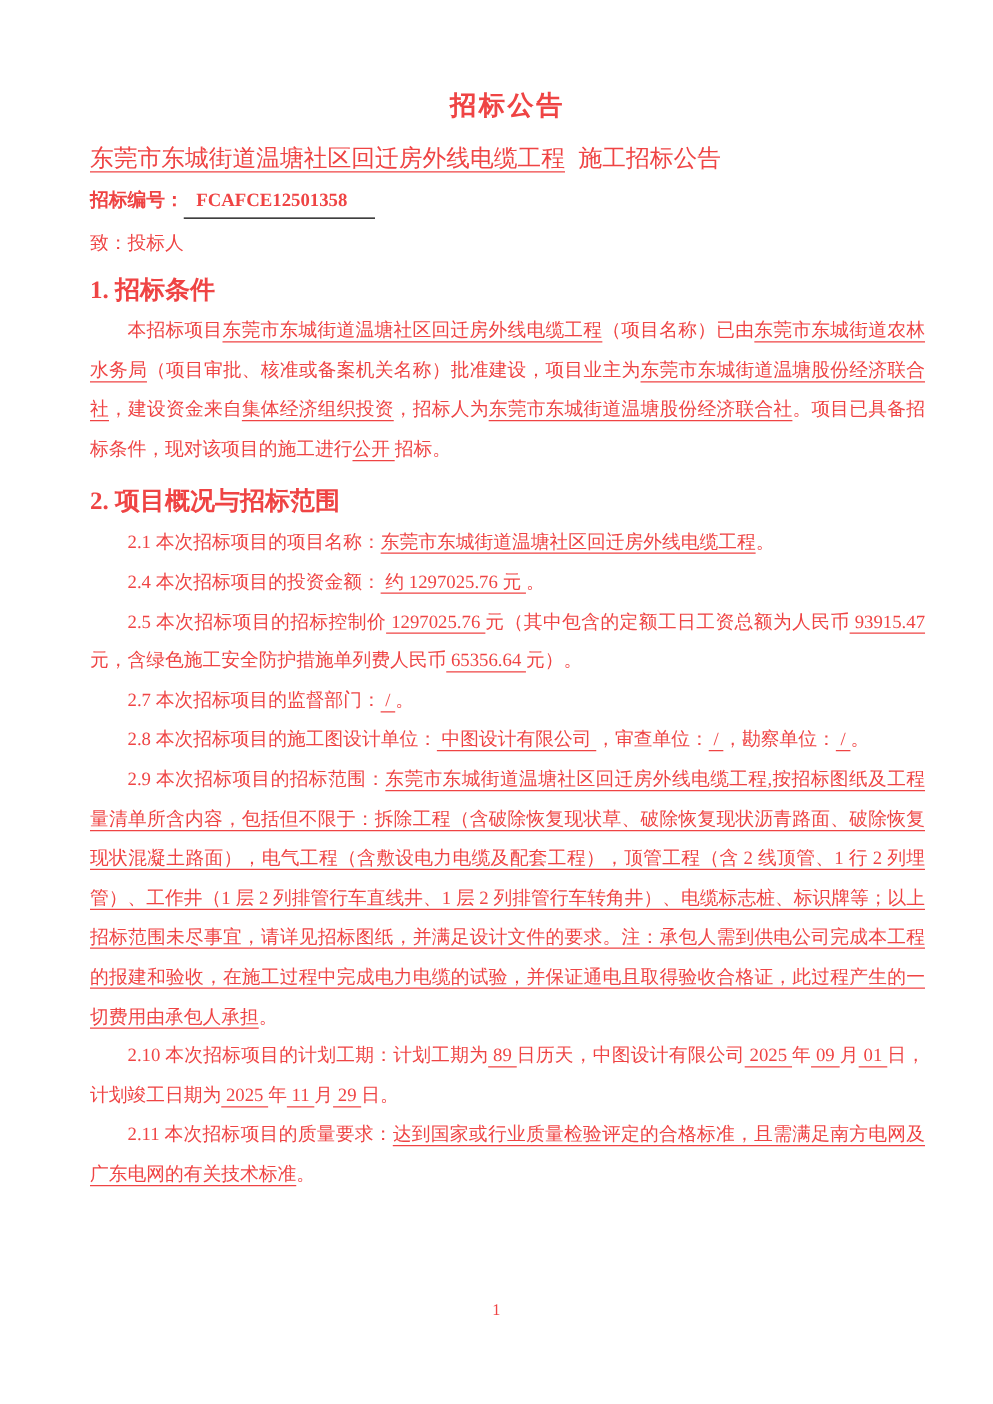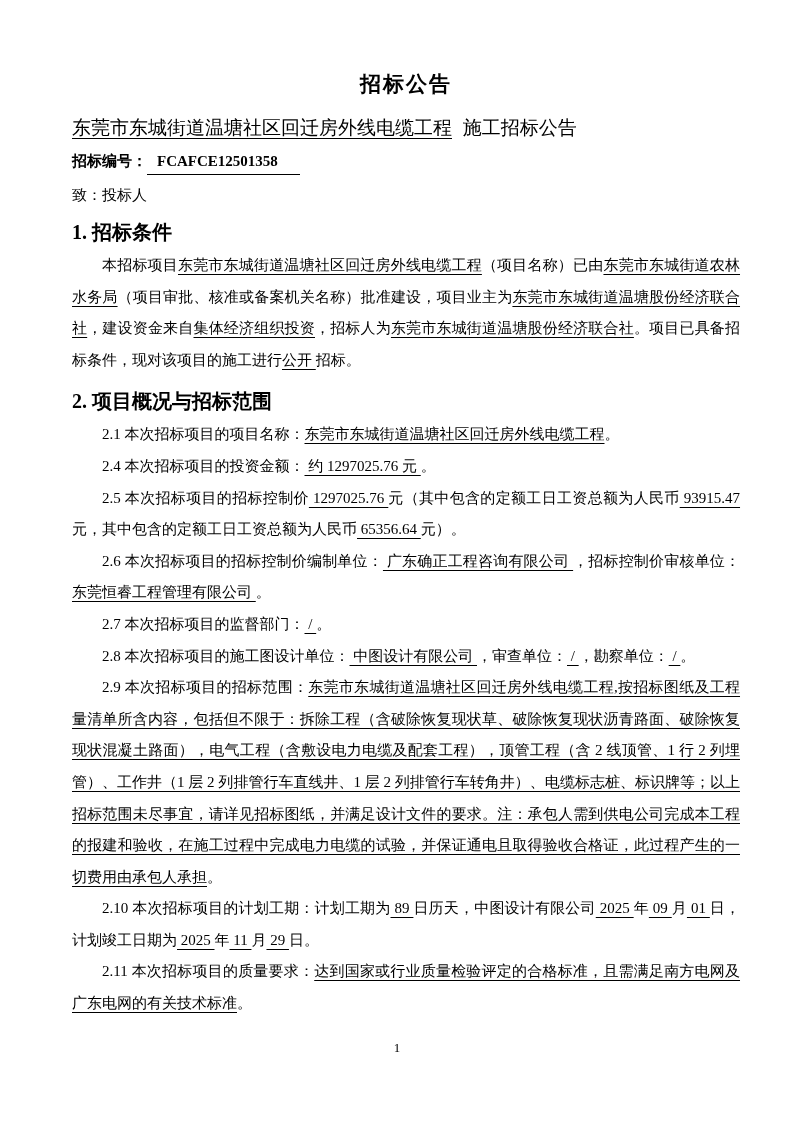--- a/index.html
+++ b/index.html
@@ -6,21 +6,21 @@
     margin: 0;
     padding: 0;
     background: #ffffff;
   }
   .page {
     position: relative;
     width: 794px;
     height: 1123px;
     margin: 0 auto;
     background: #ffffff;
-    color: #000000;
+    color: #ef4444;
     font-family: "Liberation Serif", "DejaVu Serif", serif;
     overflow: hidden;
     box-sizing: border-box;
   }
   .content {
     padding: 66px 54px 0 72px;
   }
   .doc-title {
     margin: 0;
     text-align: center;
@@ -100,22 +100,21 @@
     <div class="tender-no"><span>招标编号：</span><span class="blank-box">FCAFCE12501358</span></div>
 
     <div class="salutation">致：投标人</div>
 
     <div id="doc-body">
         <div class="sec-heading">1. 招标条件</div>
         <p class="para"><span>本招标项目</span><span class="u">东莞市东城街道温塘社区回迁房外线电缆工程</span><span>（项目名称）已由</span><span class="u">东莞市东城街道农林水务局</span><span>（项目审批、核准或备案机关名称）批准建设，项目业主为</span><span class="u">东莞市东城街道温塘股份经济联合社</span><span>，建设资金来自</span><span class="u">集体经济组织投资</span><span>，招标人为</span><span class="u">东莞市东城街道温塘股份经济联合社</span><span>。项目已具备招标条件，现对该项目的施工进行</span><span class="u">公开 </span><span>招标。</span></p>
         <div class="sec-heading">2. 项目概况与招标范围</div>
         <p class="para"><span>2.1 本次招标项目的项目名称：</span><span class="u">东莞市东城街道温塘社区回迁房外线电缆工程</span><span>。</span></p>
         <p class="para"><span>2.4 本次招标项目的投资金额：</span><span class="u"> 约 1297025.76 元 </span><span>。</span></p>
-        <p class="para"><span>2.5 本次招标项目的招标控制价</span><span class="u"> 1297025.76 </span><span>元（其中包含的定额工日工资总额为人民币</span><span class="u"> 93915.47 </span><span>元，其中包含的定额工日工资总额为人民币</span><span class="u"> 65356.64 </span><span>元）。</span></p>
-        <p class="para"><span>2.6 本次招标项目的招标控制价编制单位：</span><span class="u"> 广东确正工程咨询有限公司 </span><span>，招标控制价审核单位：</span><span class="u"> 东莞恒睿工程管理有限公司 </span><span>。</span></p>
+        <p class="para"><span>2.5 本次招标项目的招标控制价</span><span class="u"> 1297025.76 </span><span>元（其中包含的定额工日工资总额为人民币</span><span class="u"> 93915.47 </span><span>元，含绿色施工安全防护措施单列费人民币</span><span class="u"> 65356.64 </span><span>元）。</span></p>
         <p class="para"><span>2.7 本次招标项目的监督部门：</span><span class="u"> / </span><span>。</span></p>
         <p class="para"><span>2.8 本次招标项目的施工图设计单位：</span><span class="u"> 中图设计有限公司 </span><span>，审查单位：</span><span class="u"> / </span><span>，勘察单位：</span><span class="u"> / </span><span>。</span></p>
         <p class="para"><span>2.9 本次招标项目的招标范围：</span><span class="u">东莞市东城街道温塘社区回迁房外线电缆工程,按招标图纸及工程量清单所含内容，包括但不限于：拆除工程（含破除恢复现状草、破除恢复现状沥青路面、破除恢复现状混凝土路面），电气工程（含敷设电力电缆及配套工程），顶管工程（含 2 线顶管、1 行 2 列埋管）、工作井（1 层 2 列排管行车直线井、1 层 2 列排管行车转角井）、电缆标志桩、标识牌等；以上招标范围未尽事宜，请详见招标图纸，并满足设计文件的要求。注：承包人需到供电公司完成本工程的报建和验收，在施工过程中完成电力电缆的试验，并保证通电且取得验收合格证，此过程产生的一切费用由承包人承担</span><span>。</span></p>
         <p class="para"><span>2.10 本次招标项目的计划工期：计划工期为</span><span class="u"> 89 </span><span>日历天，中图设计有限公司</span><span class="u"> 2025 </span><span>年</span><span class="u"> 09 </span><span>月</span><span class="u"> 01 </span><span>日，计划竣工日期为</span><span class="u"> 2025 </span><span>年</span><span class="u"> 11 </span><span>月</span><span class="u"> 29 </span><span>日。</span></p>
         <p class="para"><span>2.11 本次招标项目的质量要求：</span><span class="u">达到国家或行业质量检验评定的合格标准，且需满足南方电网及广东电网的有关技术标准</span><span>。</span></p>
       </div>
 
   </div>
 
   <div class="page-number">1</div>

